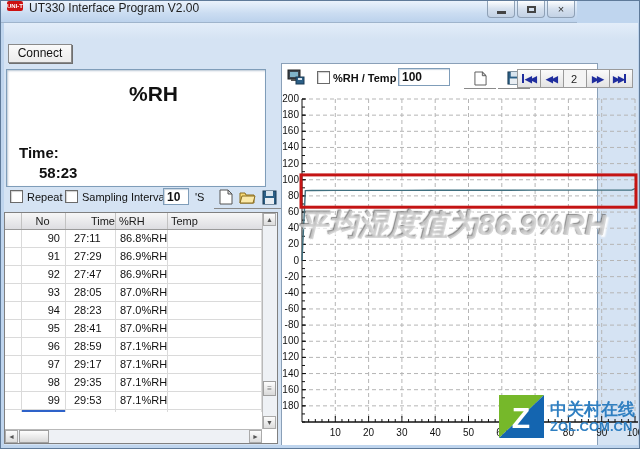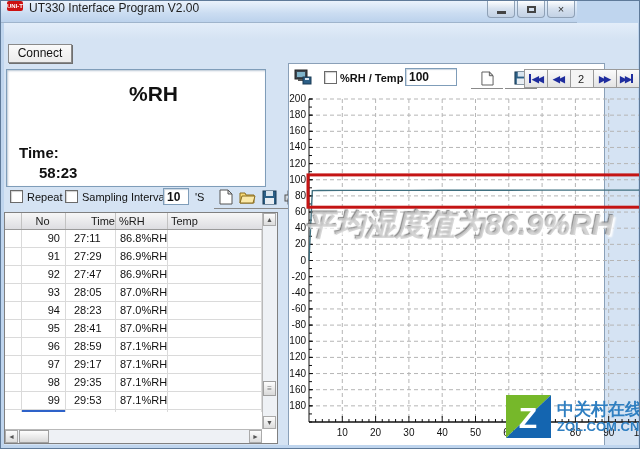--- a/index.html
+++ b/index.html
@@ -64,21 +64,21 @@
   .cell-sel { background:#2e62c9; color:#fff; }
   
   .sb { position:absolute; background:#eef1f5; }
   #vsb { right:0; top:0; width:15px; bottom:14px; border-left:1px solid #b9b9b9; }
   #hsb { left:0; bottom:0; right:15px; height:14px; border-top:1px solid #b9b9b9; }
   .sb-btn { position:absolute; width:13px; height:13px; background:linear-gradient(#fcfcfc,#dcdcdc);
     border:1px solid #aaa; color:#555; font-size:7px; text-align:center; line-height:12px; cursor:pointer;}
   .sb-thumb { position:absolute; background:linear-gradient(#fdfdfd,#d9d9d9); border:1px solid #9f9f9f;
     color:#777; font-size:8px; text-align:center; cursor:grab; }
   
-  #chart-panel { position:absolute; left:284px; top:24px; width:317px; height:383px; background:#fff;
+  #chart-panel { position:absolute; left:277px; top:24px; width:317px; height:383px; background:#fff;
     border:1px solid #8aa0b8; }
   #chart-toolbar { position:absolute; left:0; top:0; width:100%; height:27px; }
   #device-ico { position:absolute; left:5px; top:5px; cursor:pointer; }
   #rh-temp-chk { left:35px; top:7px; }
   #rh-temp-lbl { left:51px; top:8px; font-weight:bold; }
   #points-input { left:116px; top:4px; width:52px; height:18px; }
   .flat-btn { position:absolute; top:4px; width:32px; height:21px; border-bottom:1px solid #8a8a8a;
     display:flex; align-items:center; justify-content:center; cursor:pointer; }
   #nav { position:absolute; left:236px; top:5px; display:flex; }
   .nav-btn { width:24px; height:19px; background:linear-gradient(#fbfbfb,#e3e3e3); border:1px solid #9a9a9a;

